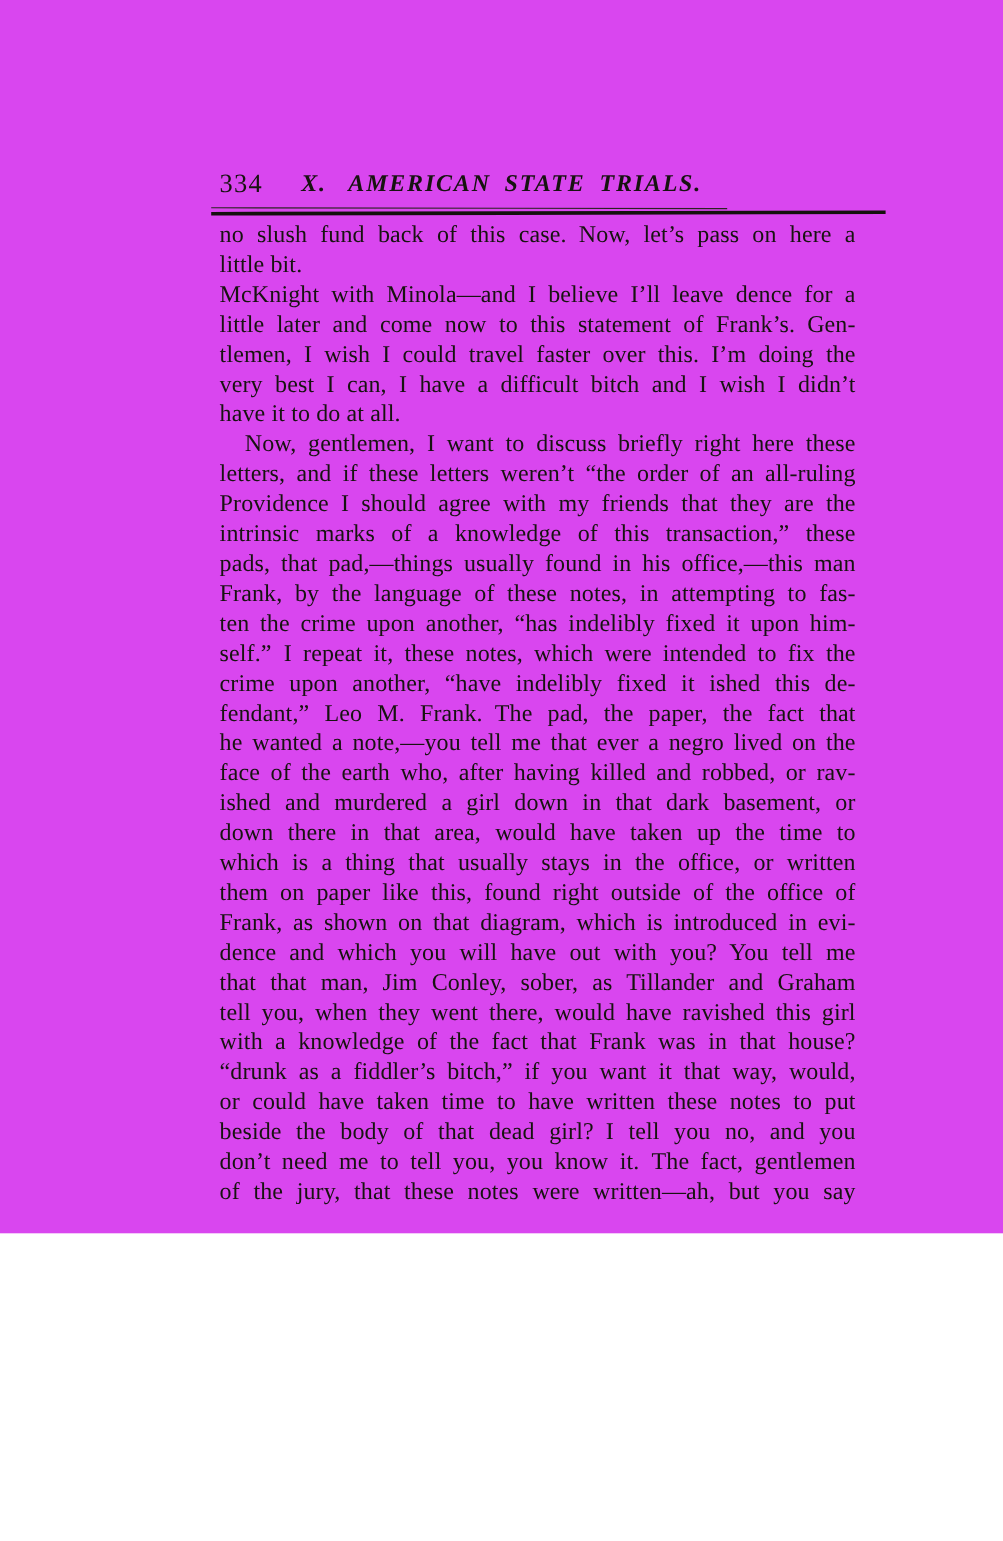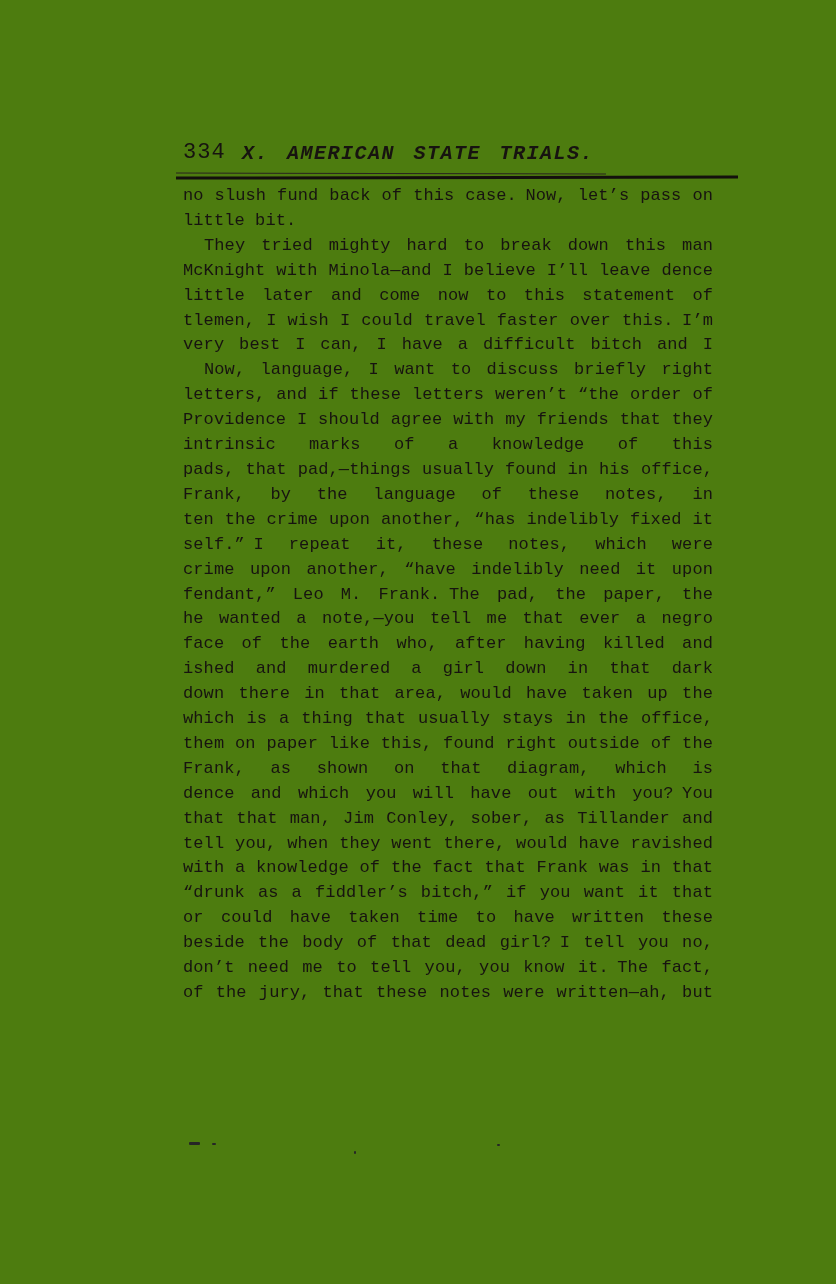--- a/index.html
+++ b/index.html
@@ -1,22 +1,22 @@
 <!DOCTYPE html>
 <html><head>
 <meta charset="utf-8">
 <style>
   html, body { margin: 0; padding: 0; background: #ffffff; }
   .book-page {
     position: relative;
     width: 836px;
-    height: 1284px;
-    background: #4d7c0f;
+    height: 1028px;
+    background: #d946ef;
     overflow: hidden;
-    font-family: Liberation Mono, monospace;
+    font-family: Liberation Serif, serif;
     color: #171310;
   }
   
   .page-number {
     position: absolute;
     left: 183px;
     top: 140px;
     font-size: 22px;
     letter-spacing: 1px;
   }
@@ -52,21 +52,21 @@
     height: 1px;
     background: #2a241f;
     transform: rotate(0.1deg);
   }
   
   .text-block {
     position: absolute;
     left: 183px;
     top: 184px;
     width: 530px;
-    font-size: 17px;
+    font-size: 20px;
     line-height: 24.92px;
     letter-spacing: 0.1px;
   }
   .line {
     height: 24.92px;
     overflow: hidden;
     text-align: justify;
     text-align-last: justify;
     text-justify: inter-word;
   }
@@ -89,34 +89,34 @@
     <span>X.</span>
     <span>AMERICAN STATE TRIALS.</span>
   </div>
 
   <div class="header-rule-thin"></div>
   <div class="header-rule"></div>
 
   <div class="text-block">
       <div class="line">no slush fund back of this case. Now, let’s pass on here a</div>
       <div class="line end">little bit.</div>
-      <div class="line indent">They tried mighty hard to break down this man Albert</div>
       <div class="line">McKnight with Minola—and I believe I’ll leave dence for a</div>
       <div class="line">little later and come now to this statement of Frank’s. Gen-</div>
       <div class="line">tlemen, I wish I could travel faster over this. I’m doing the</div>
       <div class="line">very best I can, I have a difficult bitch and I wish I didn’t</div>
-      <div class="line indent">Now, language, I want to discuss briefly right here these</div>
+      <div class="line end">have it to do at all.</div>
+      <div class="line indent">Now, gentlemen, I want to discuss briefly right here these</div>
       <div class="line">letters, and if these letters weren’t “the order of an all-ruling</div>
       <div class="line">Providence I should agree with my friends that they are the</div>
       <div class="line">intrinsic marks of a knowledge of this transaction,” these</div>
       <div class="line">pads, that pad,—things usually found in his office,—this man</div>
       <div class="line">Frank, by the language of these notes, in attempting to fas-</div>
       <div class="line">ten the crime upon another, “has indelibly fixed it upon him-</div>
       <div class="line">self.” I repeat it, these notes, which were intended to fix the</div>
-      <div class="line">crime upon another, “have indelibly need it upon this de-</div>
+      <div class="line">crime upon another, “have indelibly fixed it ished this de-</div>
       <div class="line">fendant,” Leo M. Frank. The pad, the paper, the fact that</div>
       <div class="line">he wanted a note,—you tell me that ever a negro lived on the</div>
       <div class="line">face of the earth who, after having killed and robbed, or rav-</div>
       <div class="line">ished and murdered a girl down in that dark basement, or</div>
       <div class="line">down there in that area, would have taken up the time to</div>
       <div class="line">which is a thing that usually stays in the office, or written</div>
       <div class="line">them on paper like this, found right outside of the office of</div>
       <div class="line">Frank, as shown on that diagram, which is introduced in evi-</div>
       <div class="line">dence and which you will have out with you? You tell me</div>
       <div class="line">that that man, Jim Conley, sober, as Tillander and Graham</div>

